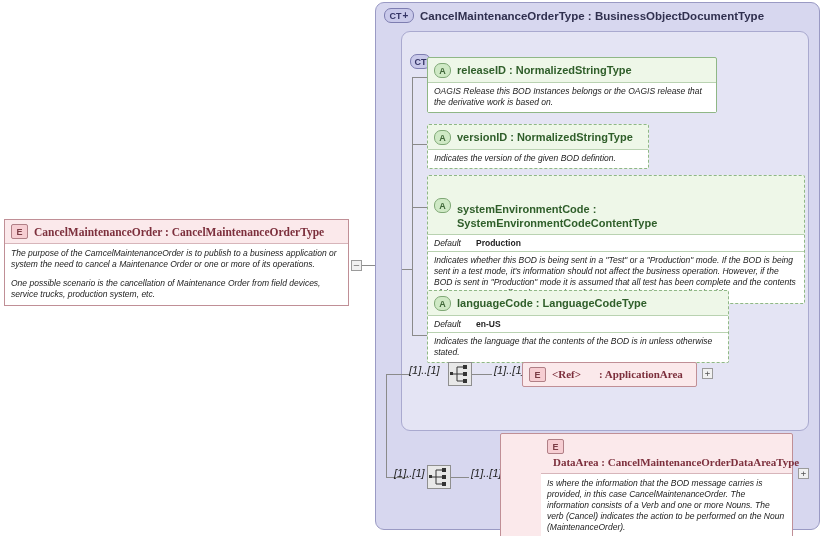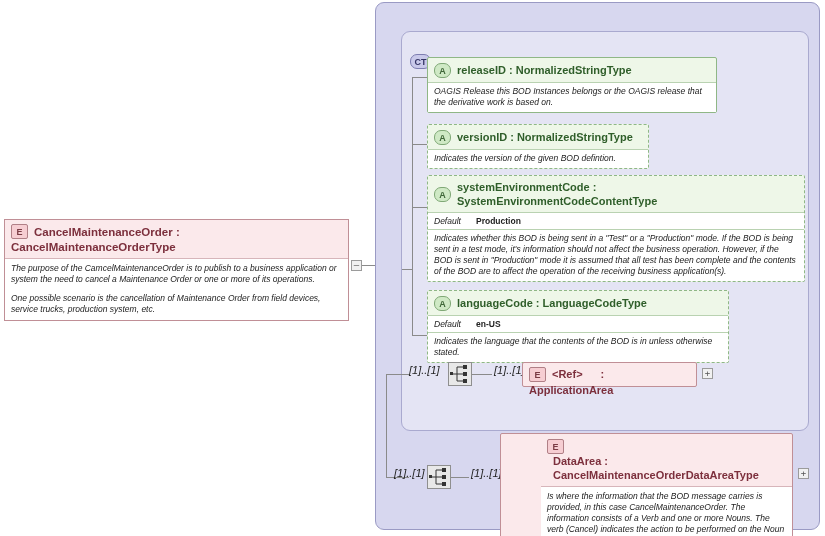--- a/index.html
+++ b/index.html
@@ -194,21 +194,21 @@
     box-sizing: border-box;
     border-radius: 2px;
   }
   .elem-head {
     padding: 4px 6px 4px 6px;
     font-size: 11px;
     font-weight: bold;
     color: #7c2f3c;
     line-height: 14px;
   }
-  .elem-head .hlabel { margin-left: 6px; vertical-align: middle; }
+  .elem-head .hlabel { margin-left: 6px; vertical-align: middle; font-family: Liberation Serif, serif; }
   .elem-body {
     background: #ffffff;
     border-top: 1px solid #d7b5ba;
     padding: 4px 6px 5px 6px;
     font-size: 8.5px;
     font-style: italic;
     color: #222;
     line-height: 11px;
   }
   .elem-body p { margin: 0 0 8px 0; }
@@ -273,20 +273,23 @@
       <p>The purpose of the CamcelMaintenanceOrder is to publish to a business application or system the need to cancel a Maintenance Order or one or more of its operations.</p>
       <p>One possible scenario is the cancellation of Maintenance Order from field devices, service trucks, production system, etc.</p>
     </div>
   </div>
 
   <div class="expander" style="left:351px; top:260px;">–</div>
 
   <div class="hline" style="left:362px; top:265px; width:14px;"></div>
 
   <div class="ct-outer">
+    <div class="ct-outer-title">
+      <span class="badge badge-ct badge-ct-plus"><span>CT</span><span class="plusmark">+</span></span><span class="tlabel">CancelMaintenanceOrderType : BusinessObjectDocumentType</span>
+    </div>
 
     <div class="ct-inner">
       <div class="ct-inner-title">
         <span class="badge badge-ct">CT</span><span class="tlabel">BusinessObjectDocumentType</span>
       </div>
 
       <div class="vline" style="left:10px; top:45px; height:258px;"></div>
       <div class="hline" style="left:10px; top:45px; width:15px;"></div>
       <div class="hline" style="left:10px; top:112px; width:15px;"></div>
       <div class="hline" style="left:10px; top:175px; width:15px;"></div>
@@ -302,21 +305,21 @@
 
       <div class="attr" style="left:25px; top:25px; width:290px;">
         <div class="attr-head">
           <span class="badge badge-a">A</span><span class="hlabel">releaseID : NormalizedStringType</span>
         </div>
         <div class="attr-body">OAGIS Release this BOD Instances belongs or the OAGIS release that the derivative work is based on.</div>
       </div>
 
       <div class="attr optional" style="left:25px; top:143px; width:378px;">
         <div class="attr-head">
-          <span class="badge badge-a">A</span><span class="wrap2" style="width:332px;">systemEnvironmentCode : SystemEnvironmentCodeContentType</span>
+          <span class="badge badge-a">A</span><span class="wrap2" style="width:332px;margin-top:22px;">systemEnvironmentCode : SystemEnvironmentCodeContentType</span>
         </div>
         <div class="attr-default">
           <span class="dk">Default</span><span class="dv">Production</span>
         </div>
         <div class="attr-body">Indicates whether this BOD is being sent in a "Test" or a "Production" mode. If the BOD is being sent in a test mode, it's information should not affect the business operation. However, if the BOD is sent in "Production" mode it is assumed that all test has been complete and the contents of the BOD are to affect the operation of the receiving business application(s).</div>
       </div>
 
       <div class="attr optional" style="left:25px; top:258px; width:302px;">
         <div class="attr-head">
           <span class="badge badge-a">A</span><span class="hlabel">languageCode : LanguageCodeType</span>

